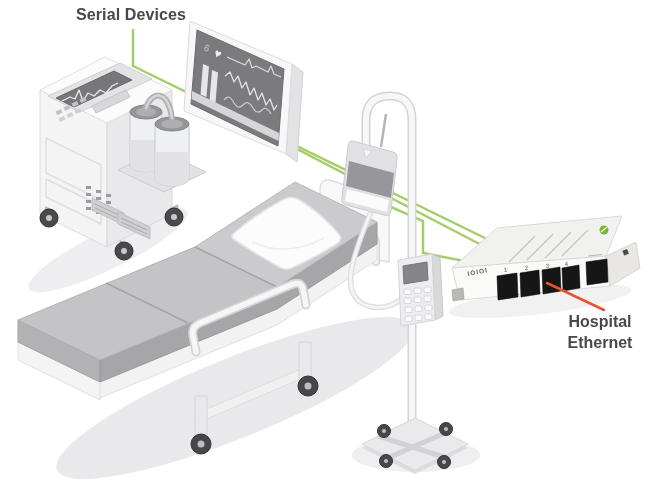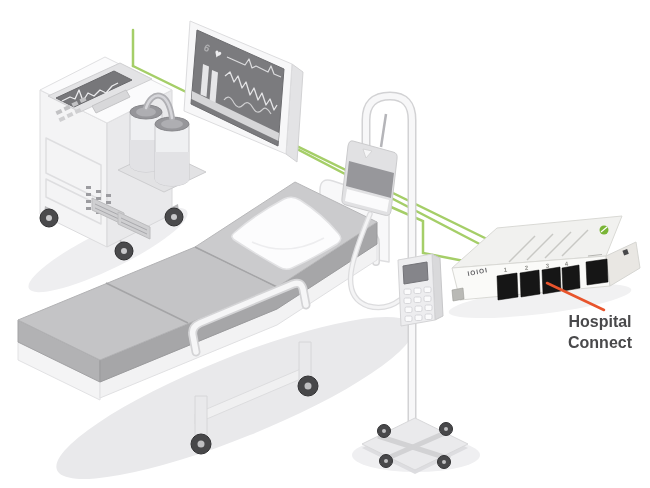--- a/index.html
+++ b/index.html
@@ -252,17 +252,18 @@
       <polygon points="586,262 607,259 608,282 587,285" fill="#161616" stroke="#000000" stroke-width="0.5"></polygon>
     </g>
 
     <polygon points="452,290 463,288 464,299 453,301" fill="#b9b9b5" stroke="#9a9a96" stroke-width="0.6"></polygon>
     <rect x="623" y="250" width="5" height="5" fill="#48484a" transform="rotate(-20 625 252)"></rect>
   </g>
 
   <line x1="547" y1="283" x2="604" y2="310" stroke="#e8542c" stroke-width="2.5" stroke-linecap="round"></line>
 </svg>
 
-
-
-<div class="lbl" id="lbl-ethernet">Hospital Connect</div>
+<div class="lbl" id="lbl-serial">Serial Devices</div>
+
+
+<div class="lbl" id="lbl-ethernet">Hospital Ethernet</div>
 
 </div>
 
 </body></html>

